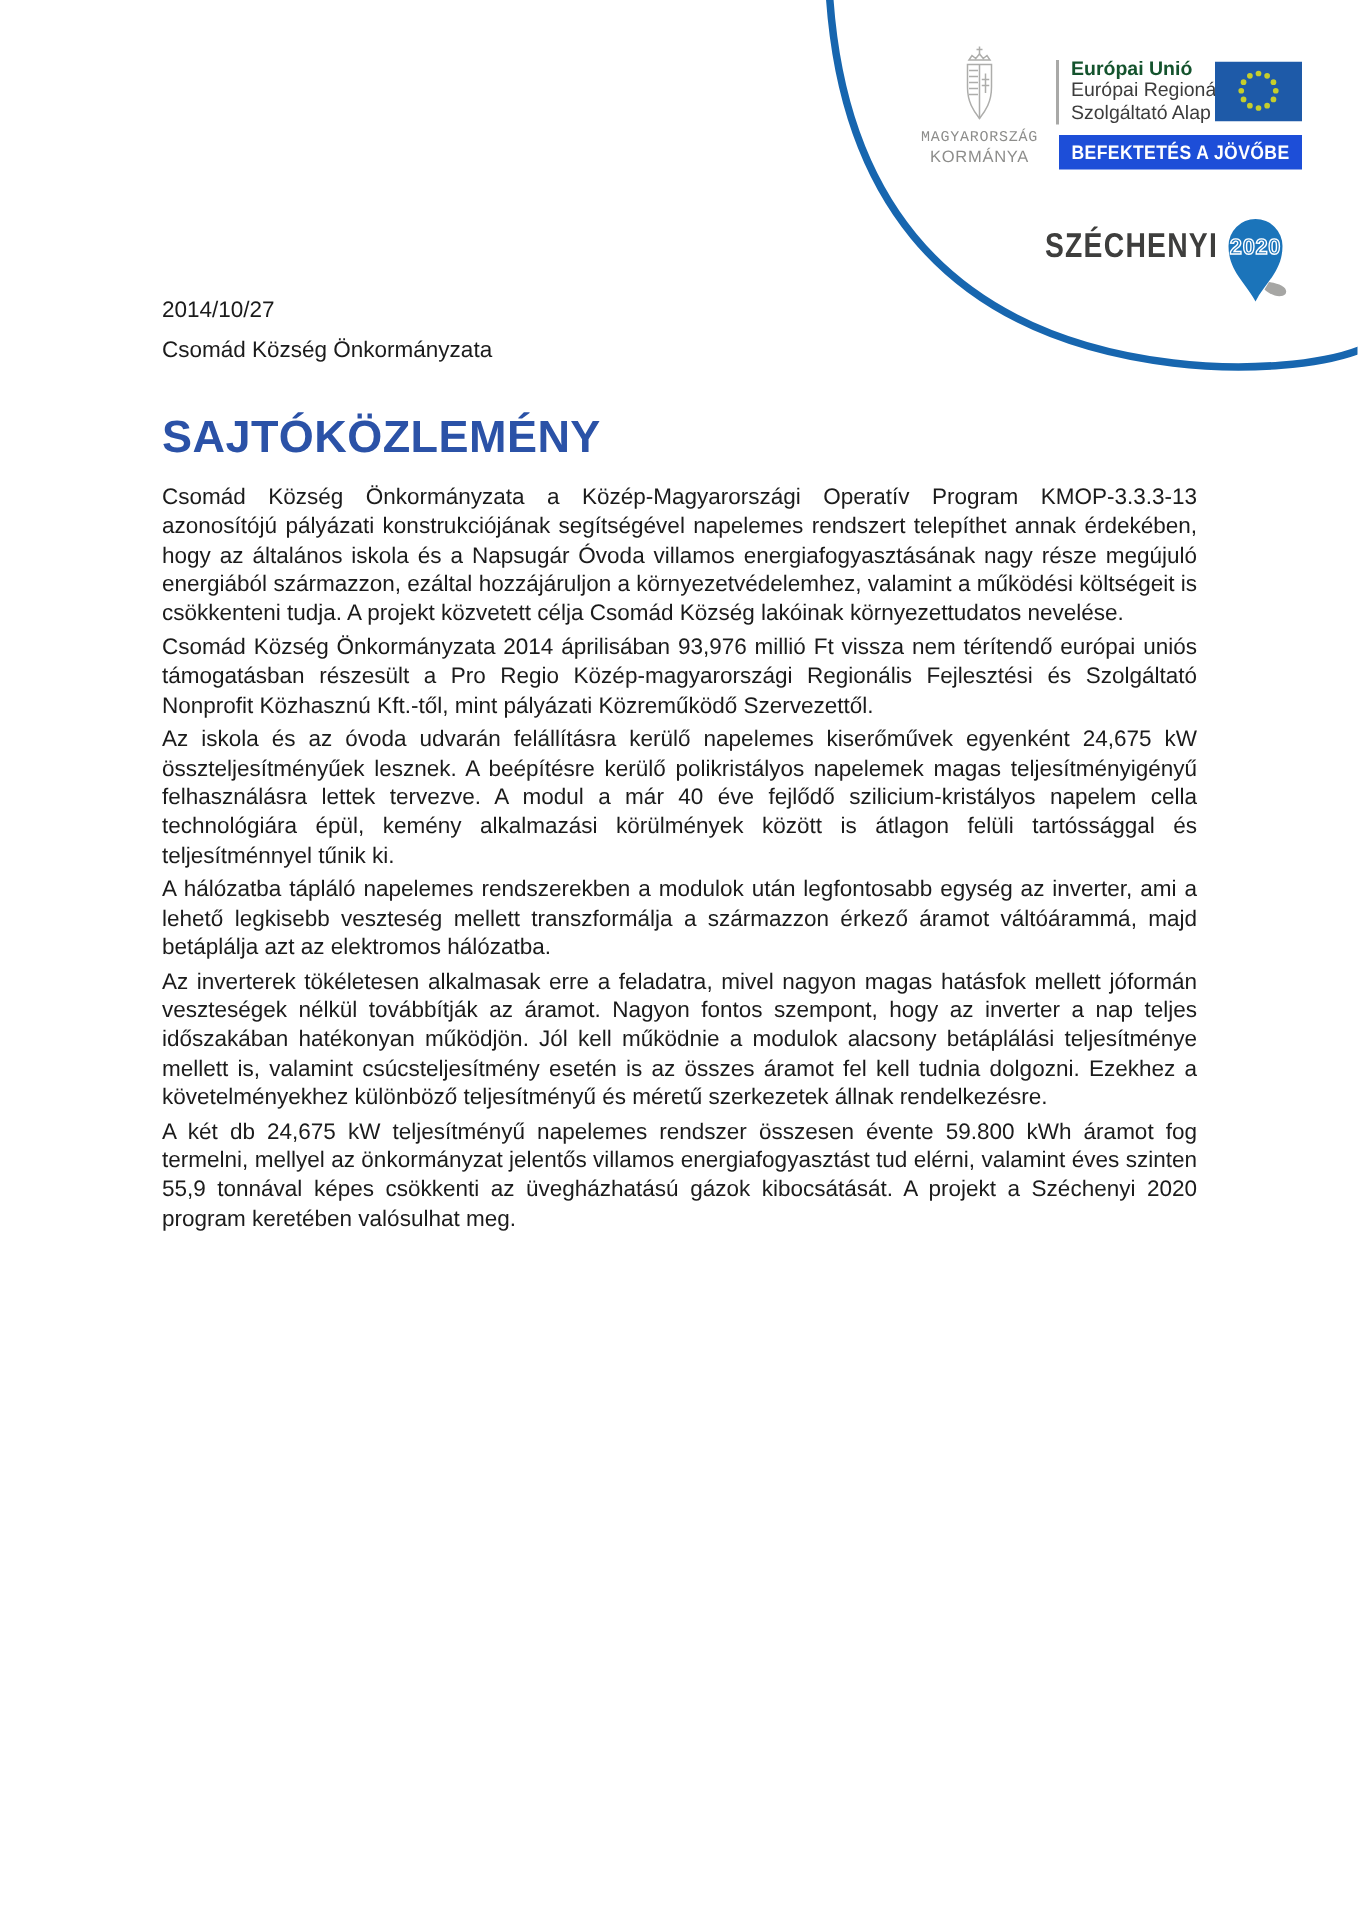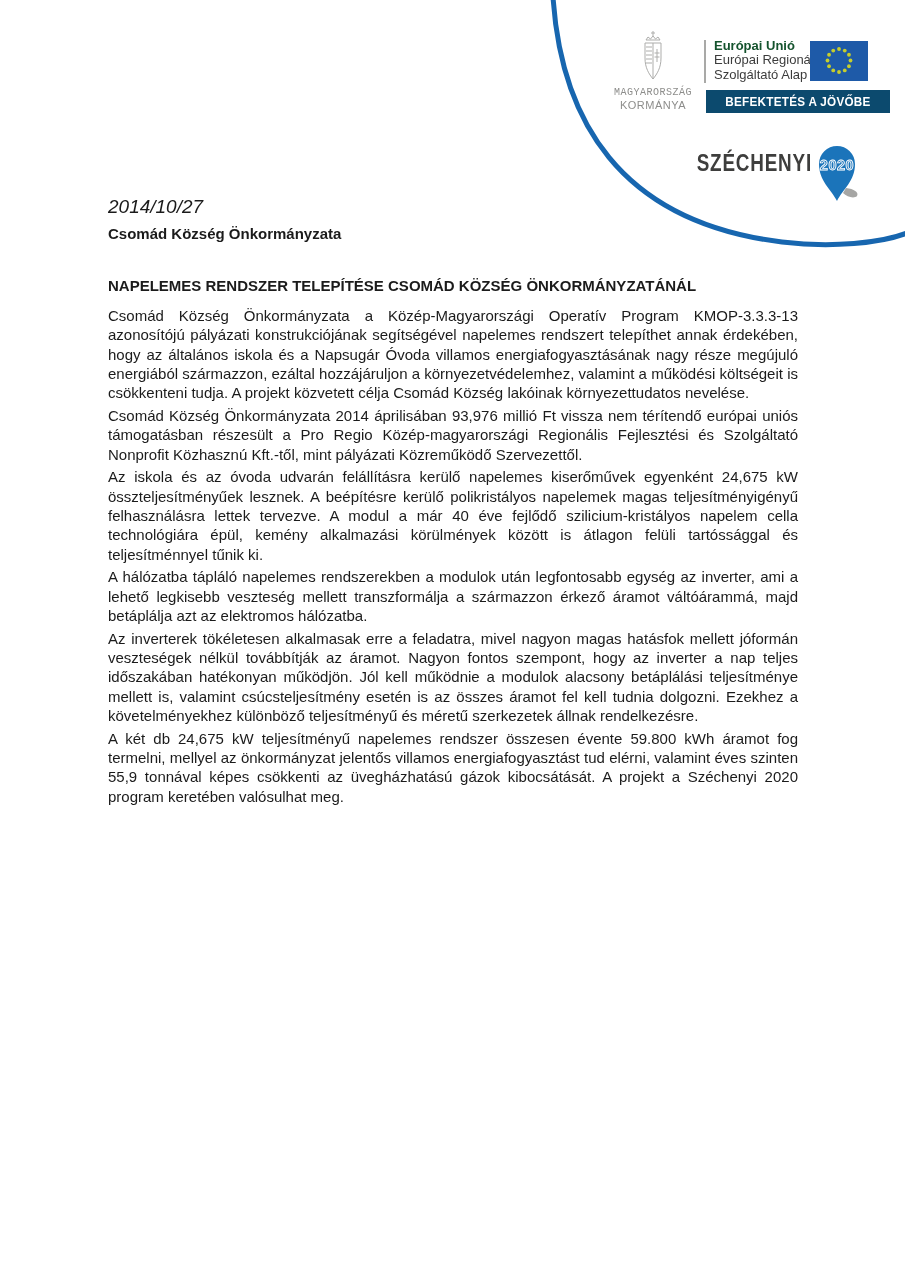--- a/index.html
+++ b/index.html
@@ -13,32 +13,32 @@
   .gov{position:absolute;left:583px;top:30px;width:140px;text-align:center;}
   .gov svg{display:block;margin:0 auto 3px auto;}
   .gov-t1{font-family:Liberation Mono, monospace;font-size:10px;line-height:13px;color:#8d8d8b;letter-spacing:.5px;}
   .gov-t2{font-family:Liberation Sans, sans-serif;font-size:11px;line-height:12px;color:#8d8d8b;letter-spacing:.5px;}
   
   .eu-divider{position:absolute;left:704px;top:40px;width:2px;height:43px;background:#a9a9a7;}
   .eu-text{position:absolute;left:714px;top:38px;}
   .eu-l1{font-size:13px;font-weight:bold;line-height:15px;color:#14532d;}
   .eu-l2,.eu-l3{font-size:13px;line-height:14.5px;color:#3c3c3c;}
   .eu-flag{position:absolute;left:810px;top:41px;}
-  .banner{position:absolute;left:706px;top:90px;width:184px;height:23px;background:#0c4a6e;}
+  .banner{position:absolute;left:706px;top:90px;width:162px;height:23px;background:#1d4ed8;}
   .banner span{display:block;width:100%;text-align:center;line-height:23px;color:#ffffff;
     font-weight:bold;font-size:13px;letter-spacing:.3px;transform:scaleX(.9);transform-origin:center;}
   
   .sz-word{position:absolute;left:652px;top:151px;width:160px;text-align:right;
     font-size:23px;font-weight:bold;color:#3e3e3d;letter-spacing:1px;
     transform:scaleX(.82);transform-origin:right center;line-height:24px;}
   .sz-pin{position:absolute;left:818px;top:145px;}
   
   .doc{position:absolute;left:108px;top:197px;width:690px;}
-  .date{font-size:19px;line-height:19px;margin:0 0 8px 0;font-style:italic;}
-  .org{font-size:15px;font-weight:bold;line-height:19px;margin:0 0 33px 0;}
+  .date{font-size:15px;line-height:19px;margin:0 0 8px 0;}
+  .org{font-size:15px;font-weight:normal;line-height:19px;margin:0 0 33px 0;}
   .title{font-size:30px;line-height:32px;font-weight:bold;color:#2b52a7;margin:0 0 14px 0;letter-spacing:.3px;}
   .headline{font-size:15px;line-height:19px;font-weight:bold;margin:0 0 11px 0;}
   .lead{font-size:15px;line-height:19.5px;font-weight:bold;text-align:justify;
     letter-spacing:-.2px;margin:0 0 34px 0;}
   .doc p.body{font-size:15px;line-height:19.3px;text-align:justify;margin:0 0 3.5px 0;}
 </style>
 </head>
 <body>
 
 <svg class="arc" width="905" height="262" viewBox="0 0 905 262">
@@ -90,20 +90,20 @@
 <div class="sz-word">SZÉCHENYI</div>
 <svg class="sz-pin" width="48" height="58" viewBox="0 0 48 58">
   <path d="M28,43 C36,44 41,47 39,51 C36,54 29,52 25,48 Z" fill="#a6a6a4"></path>
   <path d="M19,56 C13,44 1,36 1,19 A18,18 0 0 1 37,19 C37,36 25,44 19,56 Z" fill="#1b74ba"></path>
   <text x="19" y="24.5" text-anchor="middle" font-family="Liberation Sans, sans-serif" font-size="14.5" font-weight="bold" letter-spacing="0.5" fill="none" stroke="#ffffff" stroke-width="0.9">2020</text>
 </svg>
 
 <div class="doc">
   <p class="date">2014/10/27</p>
   <p class="org">Csomád Község Önkormányzata</p>
-  <h2 class="headline">NAPELEMES RENDSZER TELEPÍTÉSE CSOMÁD KÖZSÉG ÖNKORMÁNYZATÁNÁL</h2>
+  <h1 class="title">SAJTÓKÖZLEMÉNY</h1>
   <p class="body">Csomád Község Önkormányzata a Közép-Magyarországi Operatív Program KMOP-3.3.3-13 azonosítójú pályázati konstrukciójának segítségével napelemes rendszert telepíthet annak érdekében, hogy az általános iskola és a Napsugár Óvoda villamos energiafogyasztásának nagy része megújuló energiából származzon, ezáltal hozzájáruljon a környezetvédelemhez, valamint a működési költségeit is csökkenteni tudja. A projekt közvetett célja Csomád Község lakóinak környezettudatos nevelése.</p>
   <p class="body">Csomád Község Önkormányzata 2014 áprilisában 93,976 millió Ft vissza nem térítendő európai uniós támogatásban részesült a Pro Regio Közép-magyarországi Regionális Fejlesztési és Szolgáltató Nonprofit Közhasznú Kft.-től, mint pályázati Közreműködő Szervezettől.</p>
   <p class="body">Az iskola és az óvoda udvarán felállításra kerülő napelemes kiserőművek egyenként 24,675 kW összteljesítményűek lesznek. A beépítésre kerülő polikristályos napelemek magas teljesítményigényű felhasználásra lettek tervezve. A modul a már 40 éve fejlődő szilicium-kristályos napelem cella technológiára épül, kemény alkalmazási körülmények között is átlagon felüli tartóssággal és teljesítménnyel tűnik ki.</p>
   <p class="body">A hálózatba tápláló napelemes rendszerekben a modulok után legfontosabb egység az inverter, ami a lehető legkisebb veszteség mellett transzformálja a származzon érkező áramot váltóárammá, majd betáplálja azt az elektromos hálózatba.</p>
   <p class="body">Az inverterek tökéletesen alkalmasak erre a feladatra, mivel nagyon magas hatásfok mellett jóformán veszteségek nélkül továbbítják az áramot. Nagyon fontos szempont, hogy az inverter a nap teljes időszakában hatékonyan működjön. Jól kell működnie a modulok alacsony betáplálási teljesítménye mellett is, valamint csúcsteljesítmény esetén is az összes áramot fel kell tudnia dolgozni. Ezekhez a követelményekhez különböző teljesítményű és méretű szerkezetek állnak rendelkezésre.</p>
   <p class="body">A két db 24,675 kW teljesítményű napelemes rendszer összesen évente 59.800 kWh áramot fog termelni, mellyel az önkormányzat jelentős villamos energiafogyasztást tud elérni, valamint éves szinten 55,9 tonnával képes csökkenti az üvegházhatású gázok kibocsátását. A projekt a Széchenyi 2020 program keretében valósulhat meg.</p>
 </div>
 
 </body></html>

